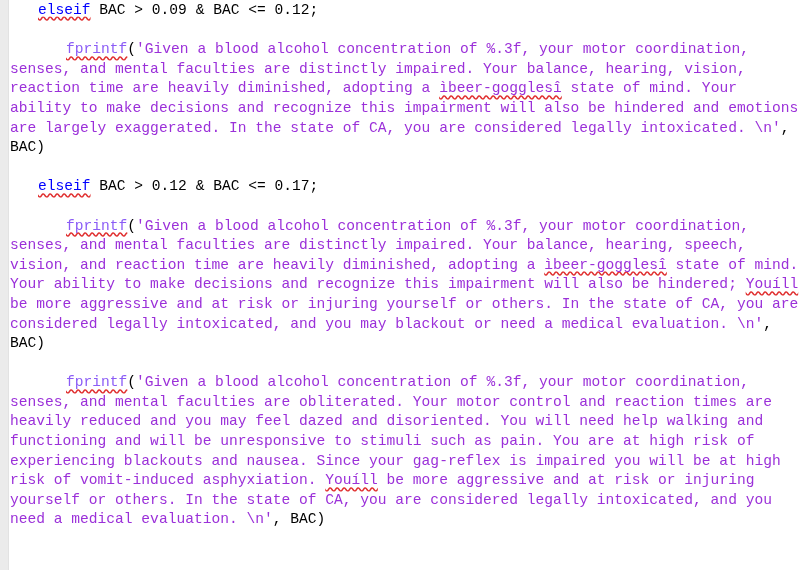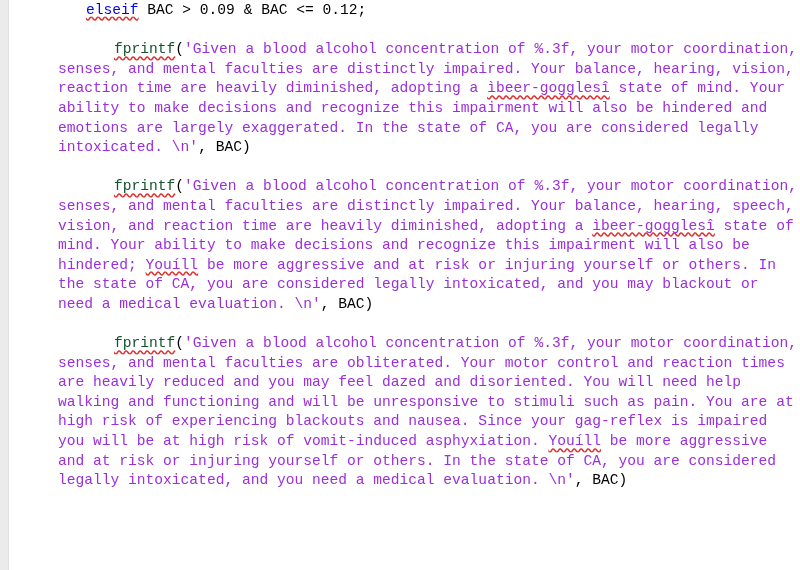--- a/index.html
+++ b/index.html
@@ -39,37 +39,36 @@
     padding: 1px 0 0 0;
     font-size: 14.6px;
     line-height: 19.6px;
     letter-spacing: 0px;
     white-space: pre-wrap;
     word-break: normal;
   }
   .line {
     white-space: pre-wrap;
     display: block;
-    padding-left: 48px;
   }
   
   .line.indent-stmt { text-indent: 0; }
   .line.indent-call { text-indent: 0; }
 
   .kw {
     color: #0000ff;
     text-decoration: underline;
     text-decoration-color: #0000ff;
     text-underline-offset: 1px;
   }
   .plain {
     color: #000000;
   }
   .fn {
-    color: #14532d;
+    color: #8b5cf6;
   }
   .str {
     color: #9b30d9;
   }
   
   .sq {
     text-decoration: underline wavy #e03030;
     text-decoration-skip-ink: none;
     text-underline-offset: 2px;
   }
@@ -78,18 +77,19 @@
   }
   .pad28 { display:inline-block; width:28px; }
 </style>
 </head>
 <body>
 
 <div id="editor">
   <div id="gutter"></div>
   <div id="code"><span class="line indent-stmt"><span class="pad28"></span><span class="kw sq">elseif</span><span class="plain"> BAC &gt; 0.09 &amp; BAC &lt;= 0.12;</span></span>
 <span class="line indent-call"><span style="display:inline-block;width:56px;"></span><span class="fn sq">fprintf</span><span class="plain">(</span><span class="str">'Given a blood alcohol concentration of %.3f, your motor coordination, senses, and mental faculties are distinctly impaired. Your balance, hearing, vision, reaction time are heavily diminished, adopting a <span class="sq">ìbeer-gogglesî</span> state of mind. Your ability to make decisions and recognize this impairment will also be hindered and emotions are largely exaggerated. In the state of CA, you are considered legally intoxicated. \n'</span><span class="plain">, BAC)</span></span>
+<span class="line indent-stmt"><span class="pad28"></span><span class="kw sq">elseif</span><span class="plain"> BAC &gt; 0.12 &amp; BAC &lt;= 0.17;</span></span>
 <span class="line indent-call"><span style="display:inline-block;width:56px;"></span><span class="fn sq">fprintf</span><span class="plain">(</span><span class="str">'Given a blood alcohol concentration of %.3f, your motor coordination, senses, and mental faculties are distinctly impaired. Your balance, hearing, speech, vision, and reaction time are heavily diminished, adopting a <span class="sq">ìbeer-gogglesî</span> state of mind. Your ability to make decisions and recognize this impairment will also be hindered; <span class="sq">Youíll</span> be more aggressive and at risk or injuring yourself or others. In the state of CA, you are considered legally intoxicated, and you may blackout or need a medical evaluation. \n'</span><span class="plain">, BAC)</span></span>
 <span class="line indent-call"><span style="display:inline-block;width:56px;"></span><span class="fn sq">fprintf</span><span class="plain">(</span><span class="str">'Given a blood alcohol concentration of %.3f, your motor coordination, senses, and mental faculties are obliterated. Your motor control and reaction times are heavily reduced and you may feel dazed and disoriented. You will need help walking and functioning and will be unresponsive to stimuli such as pain. You are at high risk of experiencing blackouts and nausea. Since your gag-reflex is impaired you will be at high risk of vomit-induced asphyxiation. <span class="sq">Youíll</span> be more aggressive and at risk or injuring yourself or others. In the state of CA, you are considered legally intoxicated, and you need a medical evaluation. \n'</span><span class="plain">, BAC)</span></span>
 
 
 </div>
 </div>
 
 </body></html>

